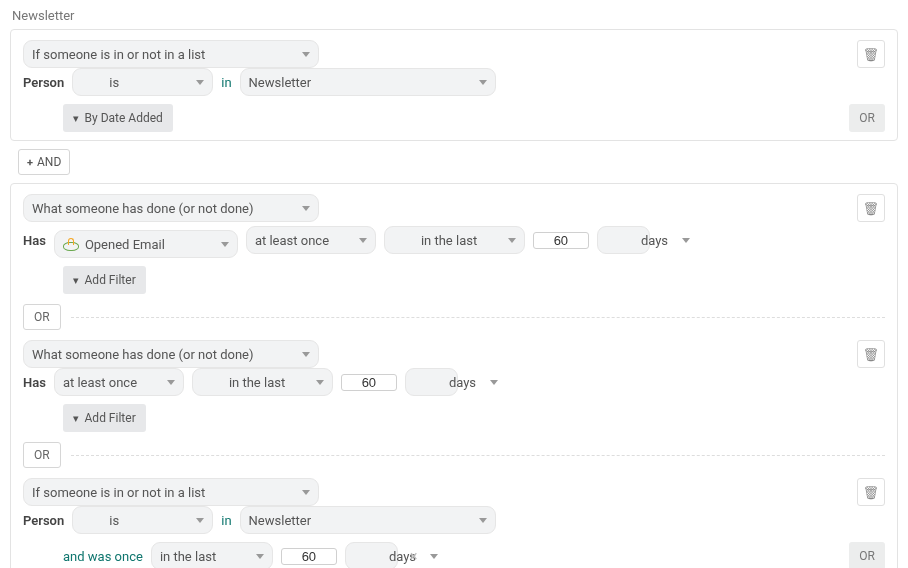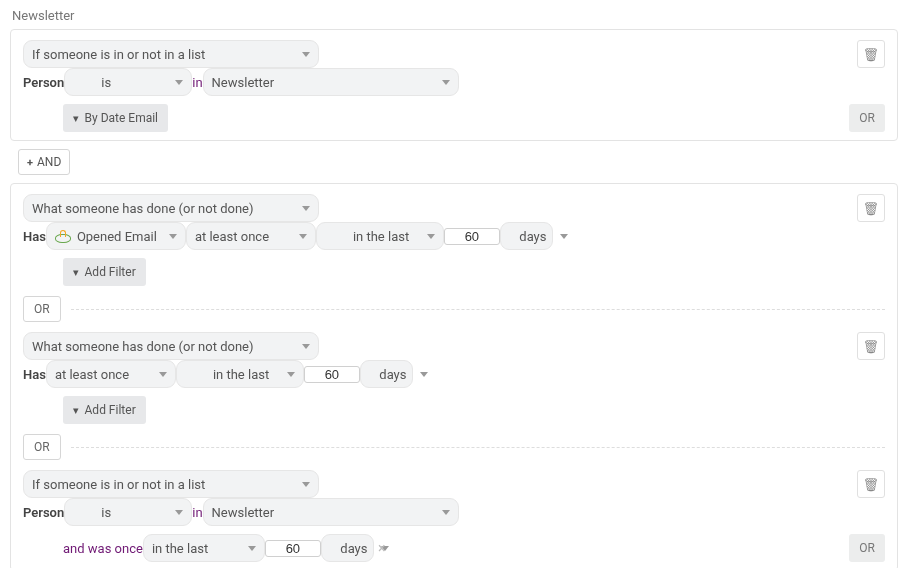--- a/index.html
+++ b/index.html
@@ -27,59 +27,59 @@
   }
   .add-and {
     display: inline-flex; align-items: center;
     border:1px solid #d6d6d6; border-radius:3px;
     background:#fff;
     padding: 5px 8px;
     font-size:12px; color:#555; cursor:pointer;
   }
   .add-and .plus { font-weight:bold; margin-right:4px; font-size:11px;}
 
-  .row { display:flex; align-items:center; flex-wrap:wrap; }
+  .row { display:flex; align-items:center; gap:8px; flex-wrap:wrap; }
   .row + .row { margin-top:8px; }
 
   .sel {
     display:flex; align-items:center; justify-content:space-between;
     background:#f2f3f4;
     border:1px solid #e6e6e6;
     border-radius:9px;
     height:28px;
     padding: 0 8px;
     color:#555;
     font-size:13px;
     cursor:pointer;
   }
   .sel.wide { width: 296px; }
   .sel.med  { width: 130px; }
-  .sel.med2 { width: 128px; padding-left: 36px; }
-  .sel.small{ width: 40px; justify-content:center; gap:6px;padding-left:43px;}
-  .sel.event{ width: 140px; }
+  .sel.med2 { width: 141px; padding-left: 36px; }
+  .sel.small{ width: 40px; gap:6px;padding-left:43px;}
+  .sel.event{ width: 184px; margin-top: 8px; }
   .sel.list { width: 256px; }
   .sel.time { width: 122px; }
   .caret {
     width:0;height:0;
     border-left:4px solid transparent;
     border-right:4px solid transparent;
     border-top:5px solid #999;
     margin-left:8px;
   }
 
   .txt-input {
     width:56px; height:17px;
     border:1px solid #d0d0d0; border-radius:3px;
     background:#fff;
     padding: 0 6px;
     font-size:13px; color:#333;
     text-align:center;
   }
 
-  .label { color:#701a75; font-size:13px; }
+  .label { color:#0f766e; font-size:13px; }
   .label.bold { font-weight:600; color:#444; }
 
   .btn-chip {
     display:inline-flex; align-items:center; gap:6px;
     background:#e7e8ea; border-radius:3px;
     padding: 6px 10px; height:28px;
     color:#555; font-size:12px; cursor:pointer;
   }
   .btn-chip .funnel { font-size:11px; }
 
@@ -172,21 +172,21 @@
       <div class="sel list">
         <span>Newsletter</span>
         <span class="caret"></span>
       </div>
     </div>
 
     <div class="bottom-row">
       <div class="indent">
         <div class="btn-chip">
           <span class="funnel">▾</span>
-          <span>By Date Email</span>
+          <span>By Date Added</span>
         </div>
       </div>
       <div class="or-right">OR</div>
     </div>
   </div>
 
   <div class="connector-stub">
     <div class="add-and">
       <span class="plus">+</span>
       <span>AND</span>

